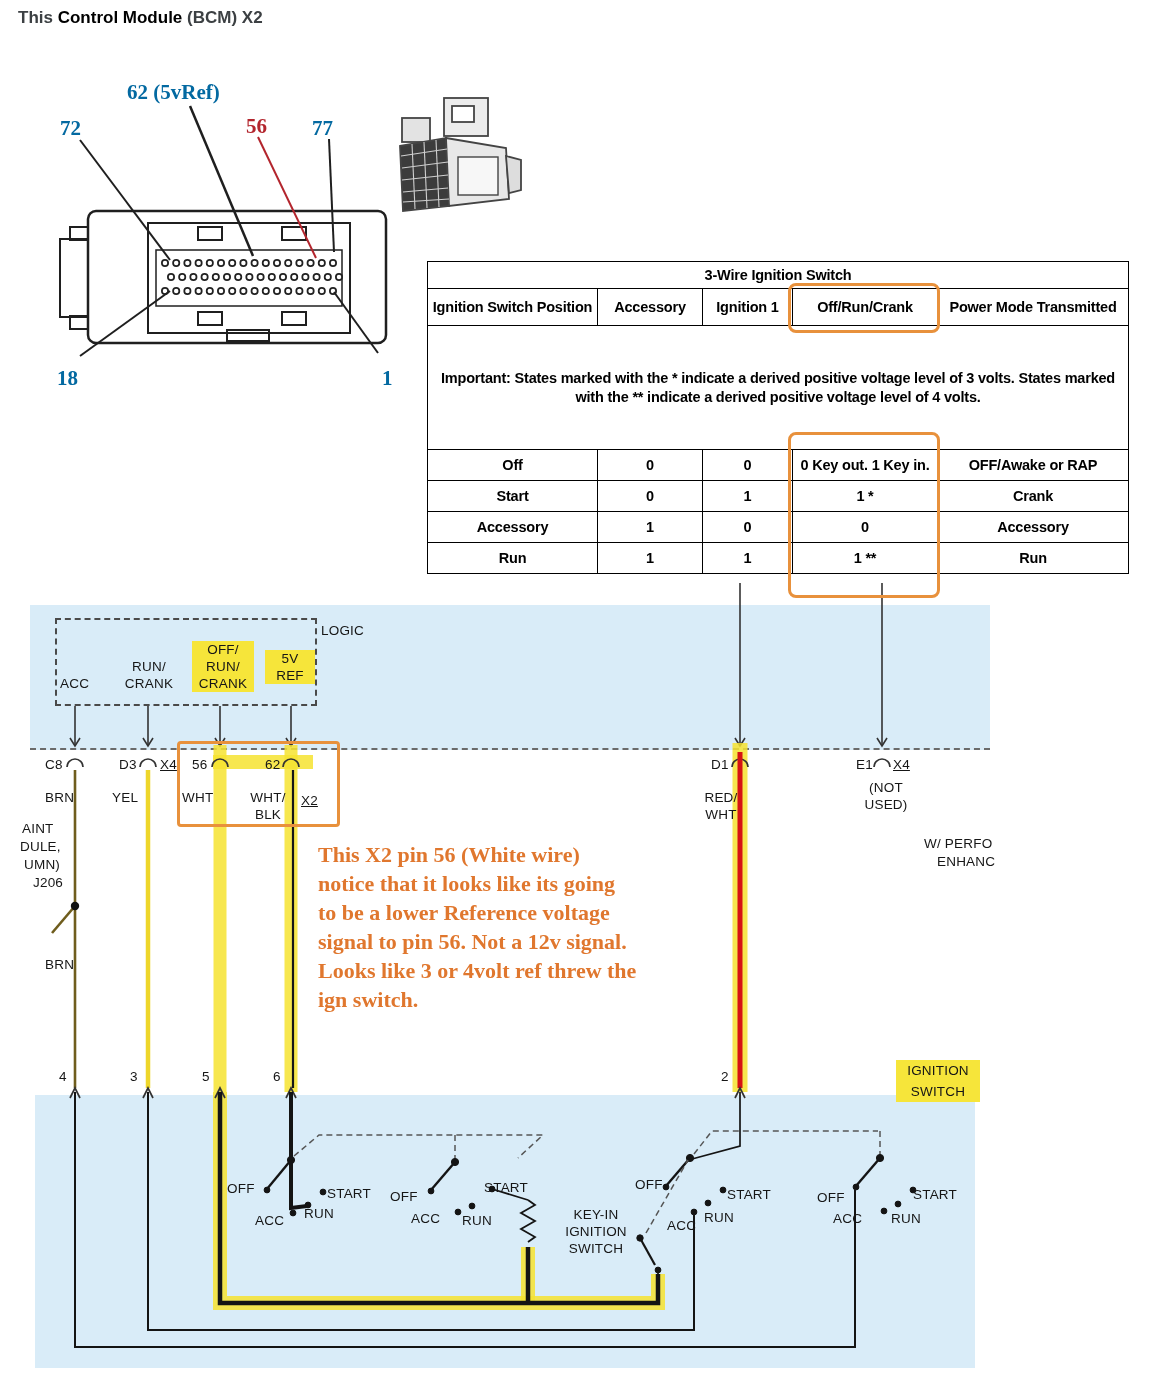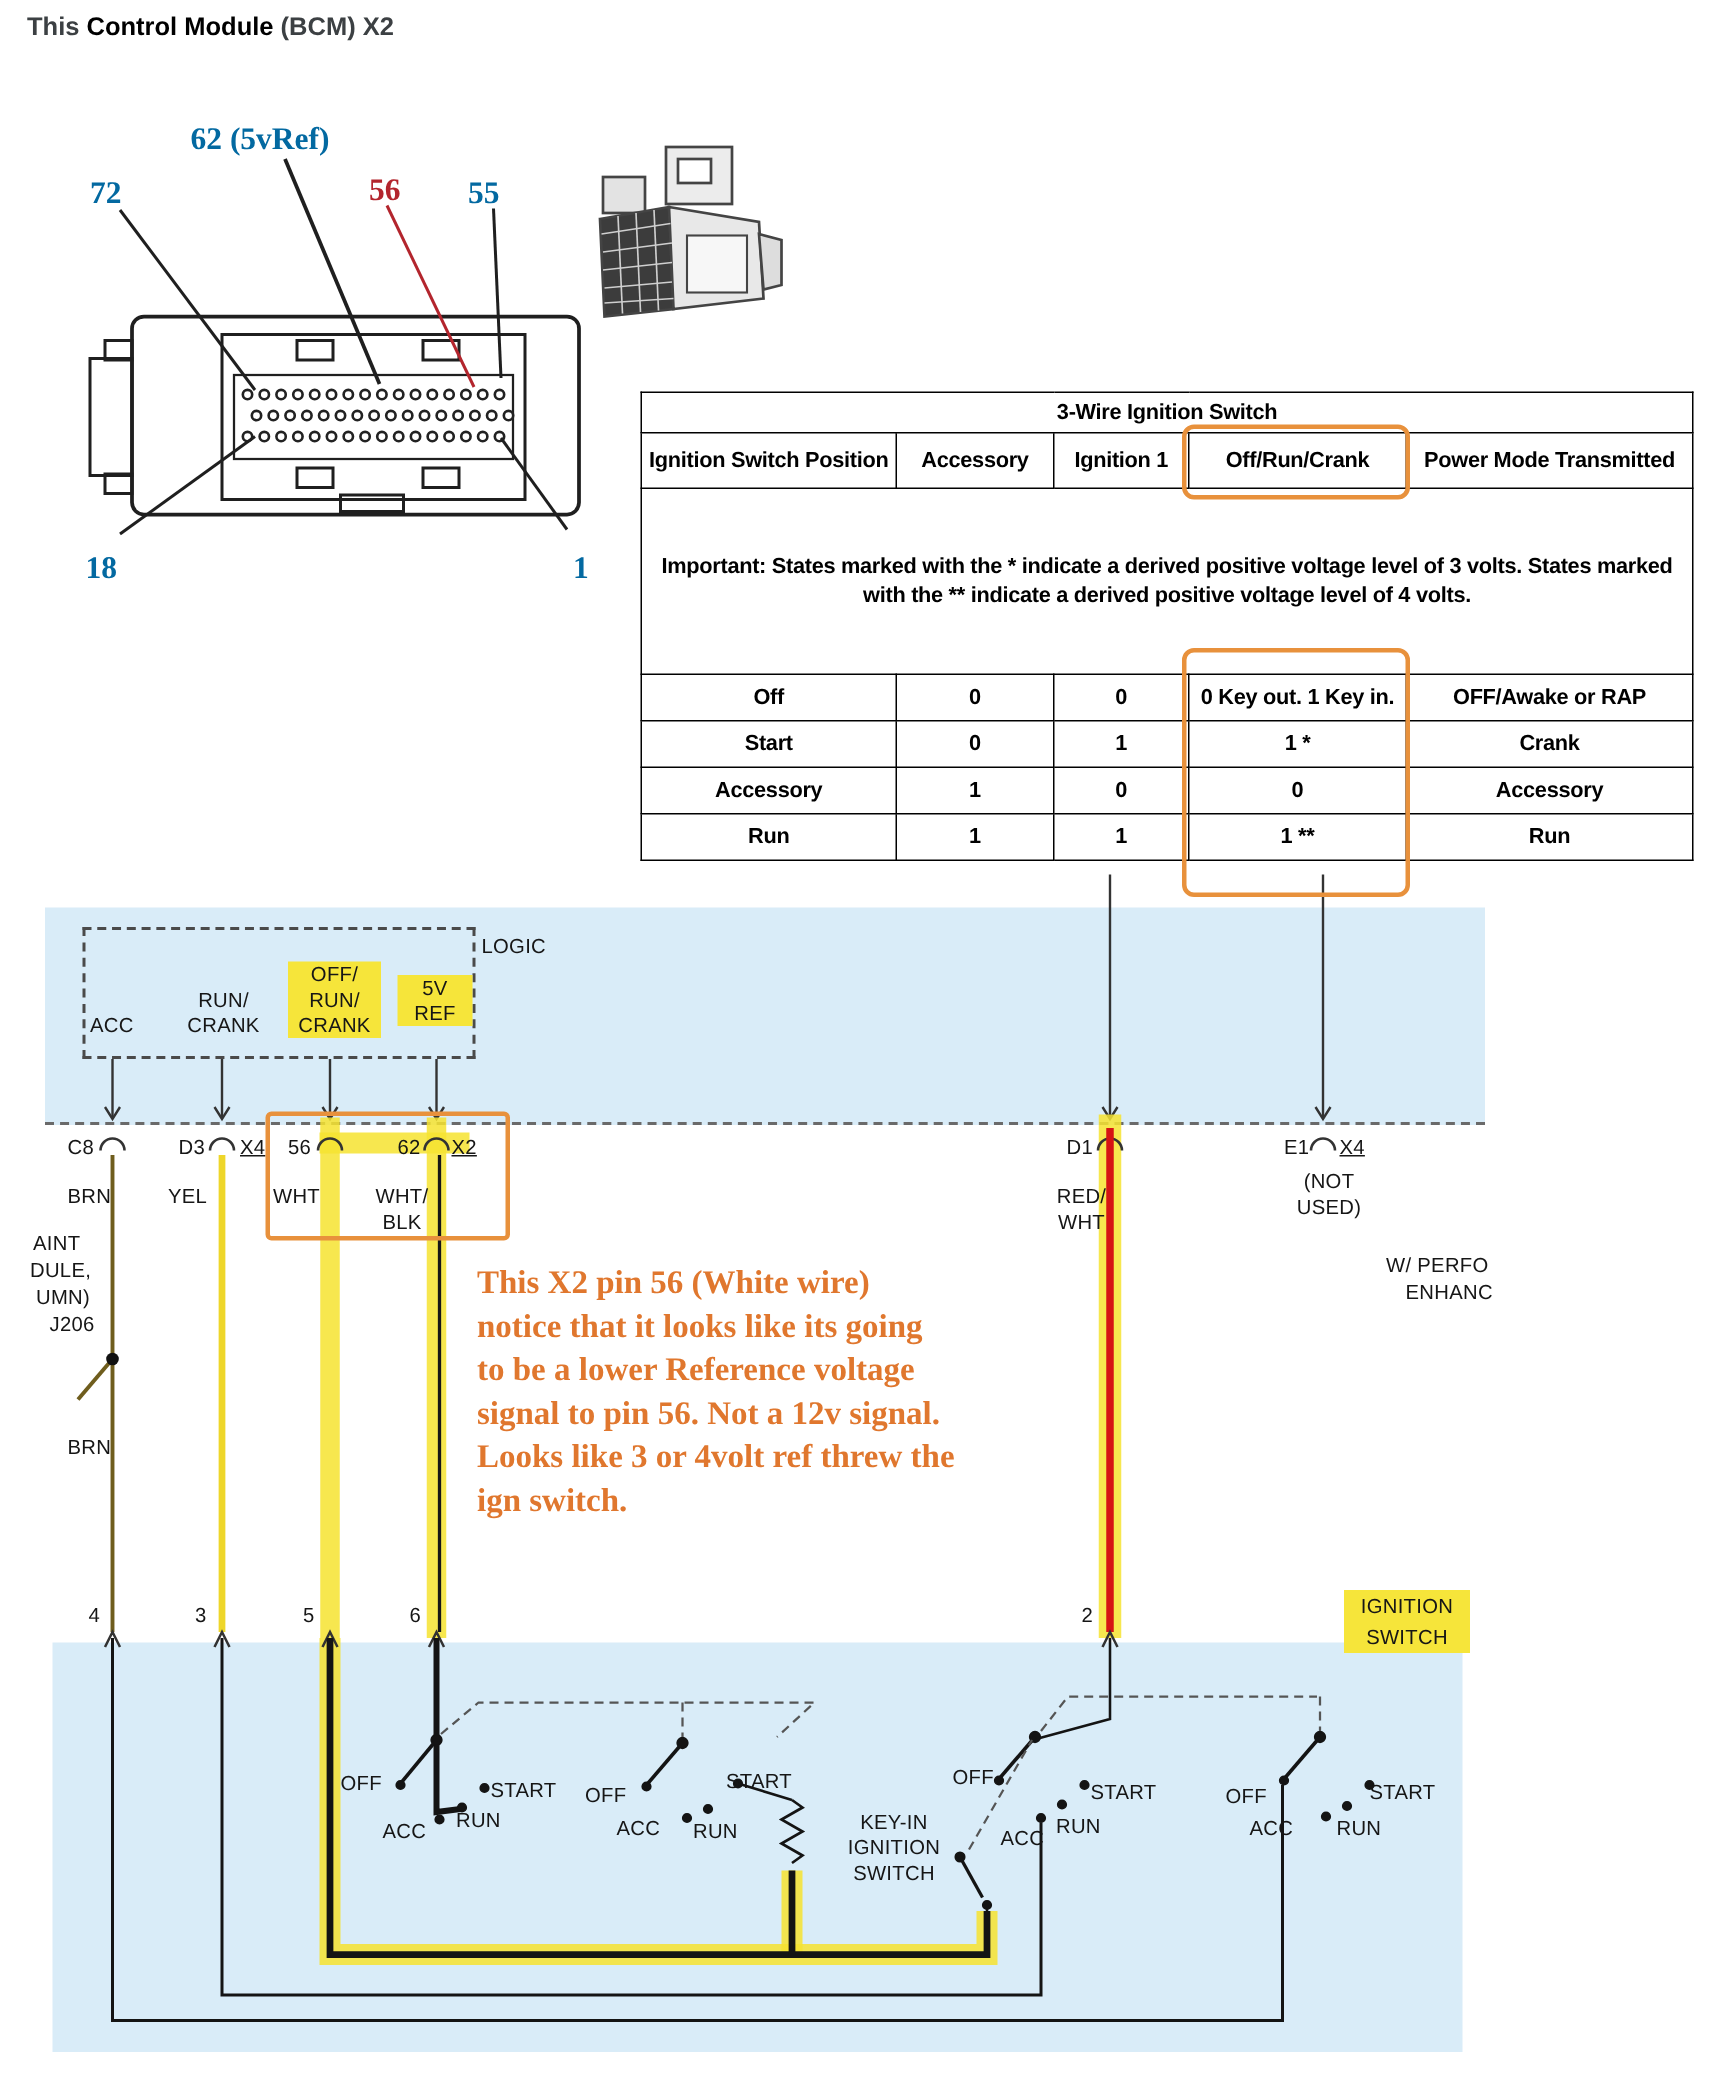--- a/index.html
+++ b/index.html
@@ -246,40 +246,40 @@
       <path d="M694,1154 L712,1131 H878"></path>
       <path d="M880,1131 V1154"></path>
       <path d="M646,1233 L688,1160"></path>
     </g>
   </g>
 </svg>
 
 <div class="serif-lbl" style="left:127px;top:80px">62 (5vRef)</div>
 <div class="serif-lbl" style="left:60px;top:116px">72</div>
 <div class="serif-lbl red" style="left:246px;top:114px">56</div>
-<div class="serif-lbl" style="left:312px;top:116px">55</div>
+<div class="serif-lbl" style="left:312px;top:116px">77</div>
 <div class="serif-lbl" style="left:57px;top:366px">18</div>
 <div class="serif-lbl" style="left:382px;top:366px">1</div>
 
 <div class="lbl" style="left:60px;top:675px">ACC</div>
 <div class="lbl ctr" style="left:118px;top:658px;width:62px">RUN/
 CRANK</div>
 <div class="lbl ctr hl" style="left:192px;top:641px;width:62px">OFF/
 RUN/
 CRANK</div>
 <div class="lbl ctr hl" style="left:265px;top:650px;width:50px">5V
 REF</div>
 <div class="lbl" style="left:321px;top:622px">LOGIC</div>
 
 <div class="lbl" style="left:45px;top:756px">C8</div>
 <div class="lbl" style="left:119px;top:756px">D3</div>
 <div class="lbl u" style="left:160px;top:756px">X4</div>
 <div class="lbl" style="left:192px;top:756px">56</div>
 <div class="lbl" style="left:265px;top:756px">62</div>
-<div class="lbl u" style="left:301px;top:756px">X2</div>
+<div class="lbl u" style="left:301px;top:792px">X2</div>
 <div class="lbl" style="left:711px;top:756px">D1</div>
 <div class="lbl" style="left:856px;top:756px">E1</div>
 <div class="lbl u" style="left:893px;top:756px">X4</div>
 <div class="lbl ctr" style="left:855px;top:779px;width:62px">(NOT
 USED)</div>
 
 <div class="lbl" style="left:45px;top:789px">BRN</div>
 <div class="lbl" style="left:112px;top:789px">YEL</div>
 <div class="lbl" style="left:182px;top:789px">WHT</div>
 <div class="lbl ctr" style="left:243px;top:789px;width:50px">WHT/

